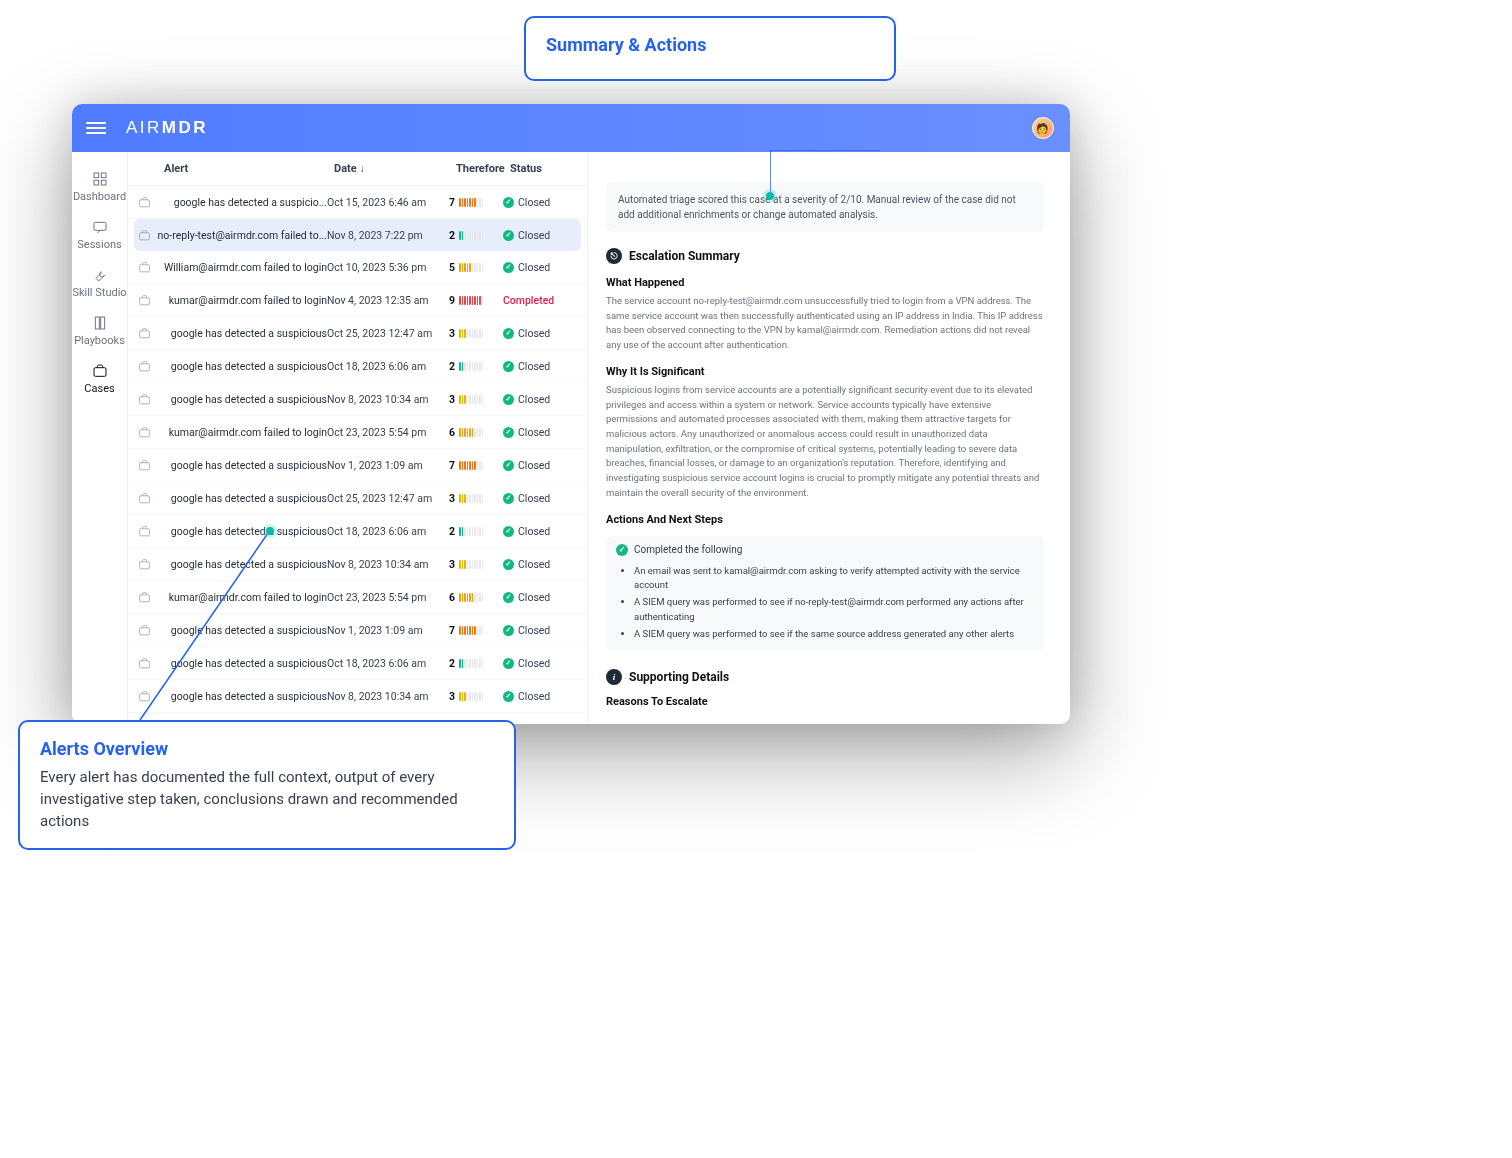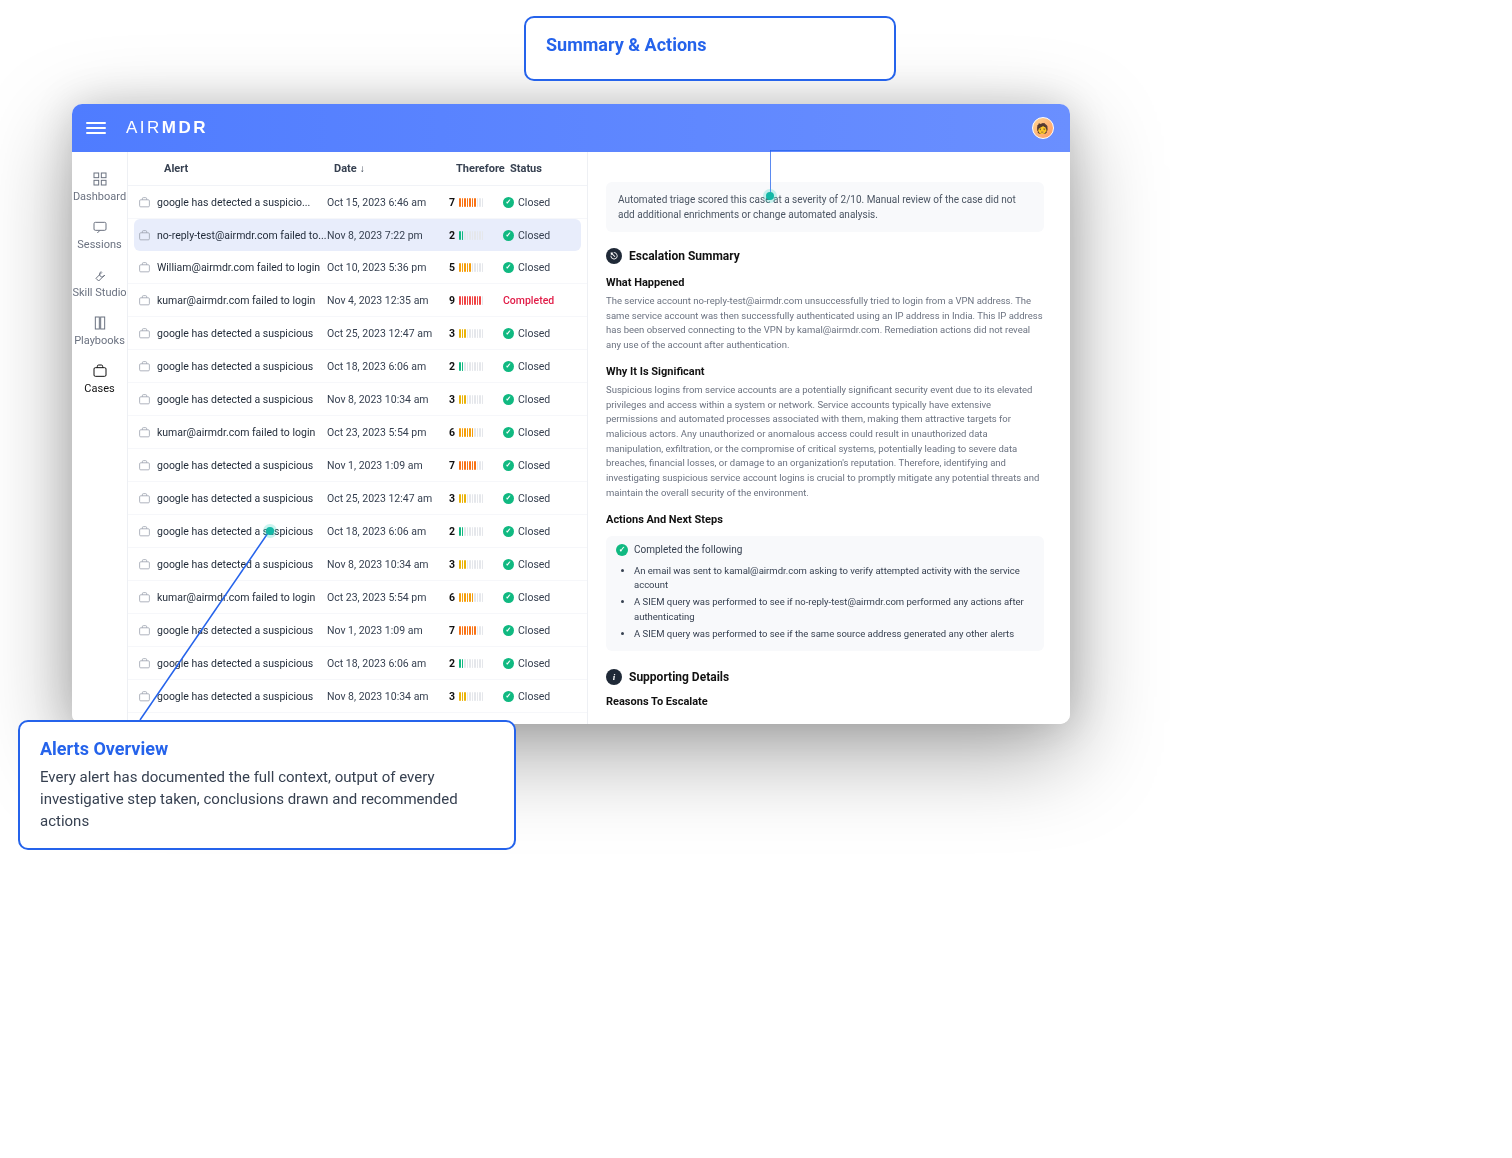--- a/index.html
+++ b/index.html
@@ -29,21 +29,21 @@
 .alerts-header { display: flex; padding: 10px 16px 10px 36px; font-size: 11px; color: #374151; font-weight: 700; border-bottom: 1px solid #f1f3f7; }
 .col-alert { flex: 0 0 170px; }
 .col-date { flex: 0 0 122px; display:flex; align-items:center; gap:3px;}
 .col-sev { flex: 0 0 54px; }
 .col-status { flex: 0 0 60px; }
 .sort-icon { font-size: 10px; }
 
 .alert-row { display: flex; align-items: center; padding: 6px 16px 6px 10px; font-size: 10.5px; color: #374151; border-bottom: 1px solid #f6f7fa; cursor: pointer; min-height: 31px;}
 .alert-row.selected { background: #e8edfb; border-radius: 6px; margin: 0 6px; padding-left: 4px; padding-right: 10px; border-bottom: none; }
 .row-icon { width: 20px; height: 20px; margin-right: 6px; display: flex; align-items: center; justify-content: center; color: #9ca3af; }
-.row-alert { flex: 0 0 170px; white-space: nowrap; overflow: hidden; text-overflow: ellipsis; color: #1f2937; }
+.row-alert { flex: 0 0 170px; white-space: nowrap; overflow: hidden; text-overflow: ellipsis; color: #1f2937; text-align: right; }
 .alert-row.selected .row-alert { flex: 0 0 170px; }
 .row-date { flex: 0 0 122px; color: #374151; }
 .row-sev { flex: 0 0 54px; display: flex; align-items: center; gap: 4px; }
 .sev-num { font-weight: 700; font-size: 10.5px; }
 .sev-bar { display: flex; gap: 1px; }
 .sev-bar span { width: 1.5px; height: 9px; border-radius: 1px; }
 .row-status { flex: 0 0 70px; display: flex; align-items: center; gap: 4px; }
 .status-dot { width: 11px; height: 11px; border-radius: 50%; background: #10b981; display: flex; align-items: center; justify-content: center; color: #fff; font-size: 7px; font-weight:bold;}
 .status-txt { color: #374151; }
 .status-txt.escalated { color: #e11d48; font-weight: 500; }

